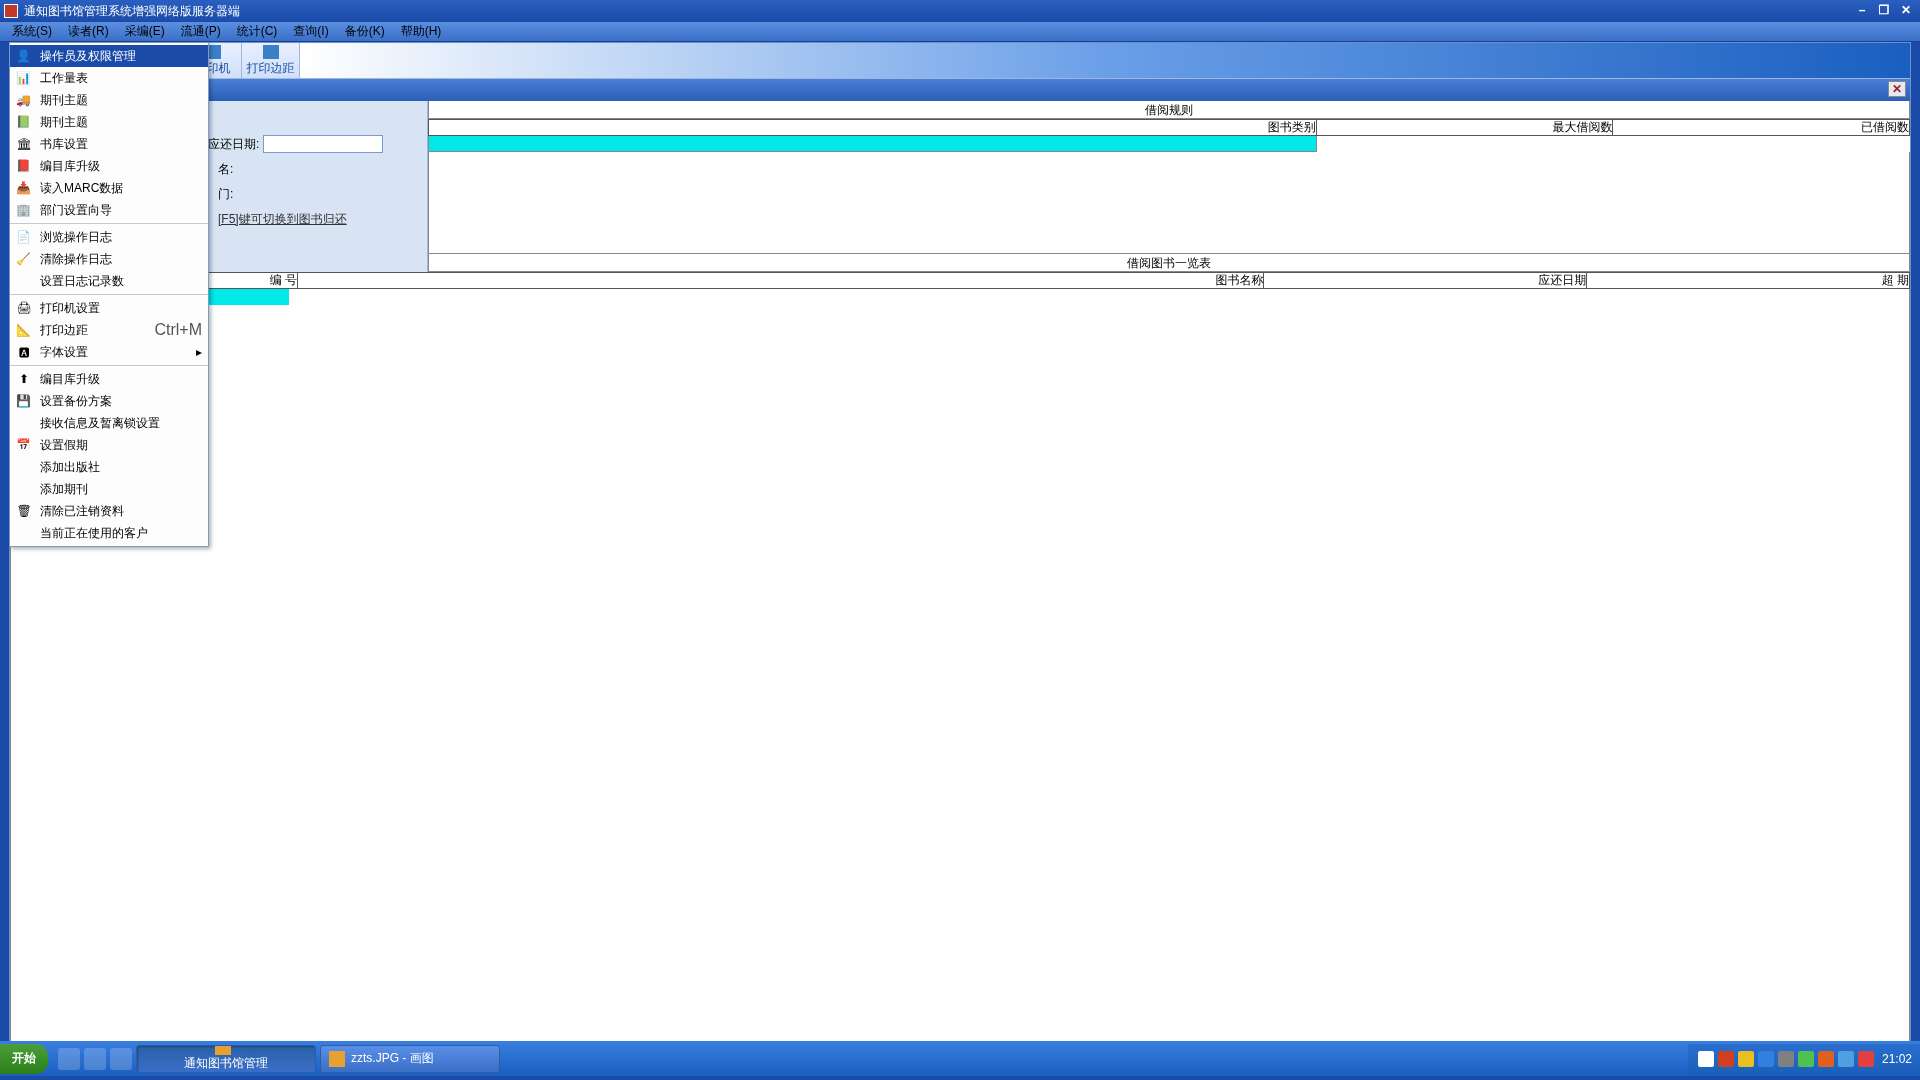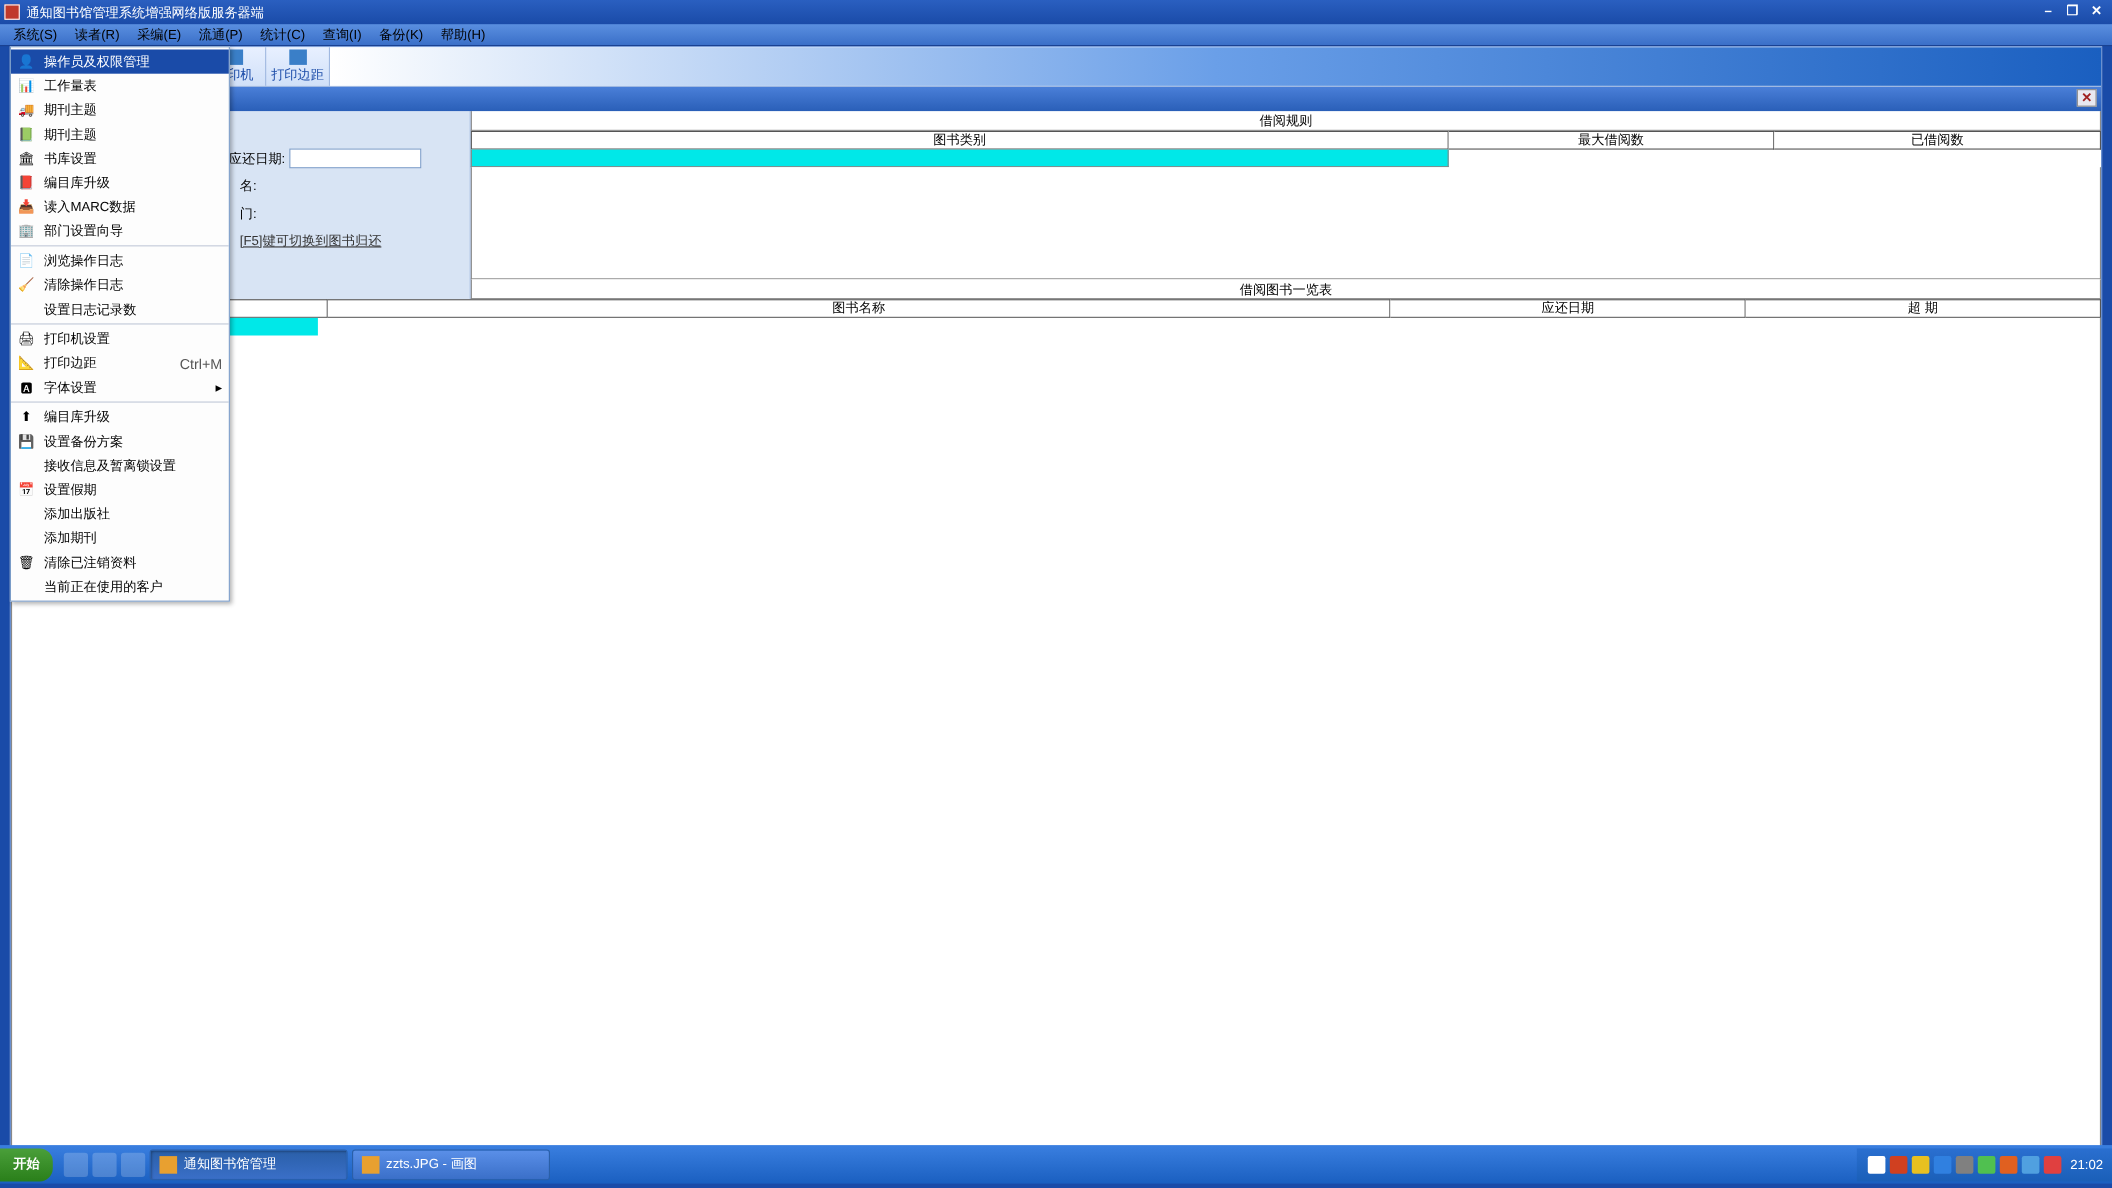--- a/index.html
+++ b/index.html
@@ -19,39 +19,39 @@
 .bluestrip .xbtn{position:absolute;right:4px;top:2px;width:18px;height:16px;background:#e8e8f0;border:1px solid #888;text-align:center;line-height:14px;color:#a02020;font-weight:bold;cursor:pointer;}
 .workarea{display:flex;height:calc(100% - 58px);}
 .leftpanel{width:418px;background:#d8e4f4;border-right:1px solid #a0b8e0;padding:8px;}
 .frow{display:flex;align-items:center;margin-bottom:8px;white-space:nowrap;}
 .frow label{color:#000;}
 .frow input{width:120px;height:18px;border:1px solid #7a9cc8;background:#fff;margin-left:4px;}
 .hint{color:#333;margin-top:2px;}
 .rightpanel{flex:1;display:flex;flex-direction:column;}
 .phdr{height:18px;border:1px solid #888;border-top:none;text-align:center;line-height:18px;background:#fff;}
 .tblhdr{display:flex;height:17px;}
-.th{border:1px solid #555;border-left:none;text-align:center;line-height:15px;background:#fff;}
+.th{border:1px solid #555;border-left:none;text-align:right;line-height:15px;background:#fff;}
 .th:first-child{border-left:1px solid #555;}
 .cyanrow{height:16px;background:#00e8e8;border:1px solid #888;border-top:none;}
 .whitearea{flex:1;background:#fff;border:1px solid #888;border-top:none;}
 .dropdown{position:absolute;left:9px;top:42px;width:200px;background:#fdfdfd;border:1px solid #7a9cc8;box-shadow:2px 2px 4px rgba(0,0,0,0.3);z-index:100;}
 .dsec{border-bottom:1px solid #c0c8d8;padding:2px 0;}
 .dsec:last-child{border-bottom:none;}
 .ditem{height:22px;display:flex;align-items:center;padding:0 6px;cursor:pointer;}
 .ditem.sel{background:#1a4ba8;color:#fff;}
 .ditem .dicon{width:16px;height:16px;margin-right:8px;display:flex;align-items:center;justify-content:center;}
 .ditem .dlabel{flex:1;}
-.ditem .dshort{color:#555;font-size:13px;}
+.ditem .dshort{color:#555;font-size:16px;}
 .ditem .darrow{margin-left:auto;}
 .statusline{position:absolute;left:9px;bottom:0;right:9px;height:18px;background:#e8e8e8;border-top:1px solid #aaa;line-height:18px;padding:0 4px;color:#000;}
 .taskbar{position:absolute;left:0;right:0;bottom:4px;height:35px;background:linear-gradient(#3a7fe0,#1a5fc0);display:flex;align-items:center;}
 .start{height:30px;padding:0 12px;background:linear-gradient(#4a9f3a,#2a7f1a);color:#fff;font-weight:bold;border-radius:0 12px 12px 0;display:flex;align-items:center;margin-right:8px;}
 .ql{width:22px;height:22px;margin:0 2px;background:rgba(255,255,255,0.2);border-radius:3px;}
 .task{height:28px;min-width:180px;margin:0 2px;background:linear-gradient(#5a8fe8,#3a6fc8);border:1px solid #2a5fa8;color:#fff;display:flex;align-items:center;padding:0 8px;border-radius:3px;}
-.task.act{background:linear-gradient(#2a5fa8,#3a6fc8);box-shadow:inset 1px 1px 2px rgba(0,0,0,0.3);}
+.task.act{background:linear-gradient(#2a5fa8,#3a6fc8);box-shadow:inset 1px 1px 2px rgba(0,0,0,0.3);flex-direction:column;}
 .task .ticon2{width:16px;height:16px;background:#e8a030;margin-right:6px;}
 .tray{margin-left:auto;height:30px;background:linear-gradient(#2a6fd0,#1a5fb8);display:flex;align-items:center;padding:0 8px;color:#fff;}
 .tray .ti{width:16px;height:16px;margin:0 2px;border-radius:2px;}
 .listbody{position:relative;}
 .scorner{width:28px;height:17px;border:1px solid #555;background:#fff;}
 </style>
 </head>
 <body>
 
 <div class="titlebar">

